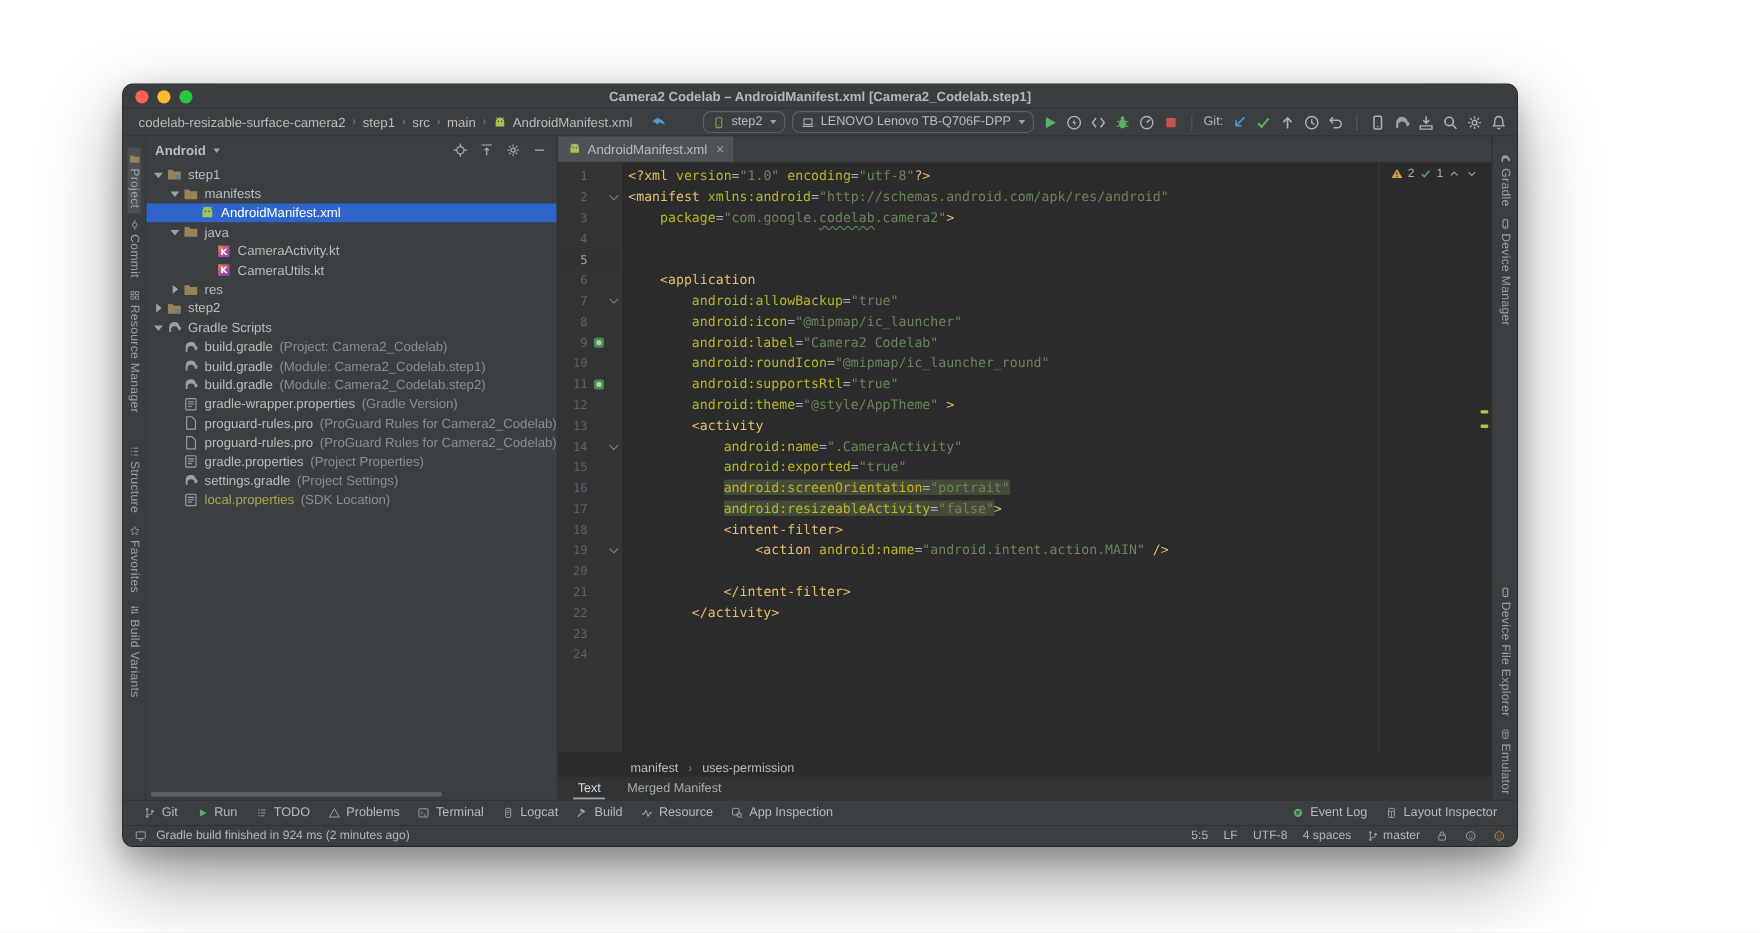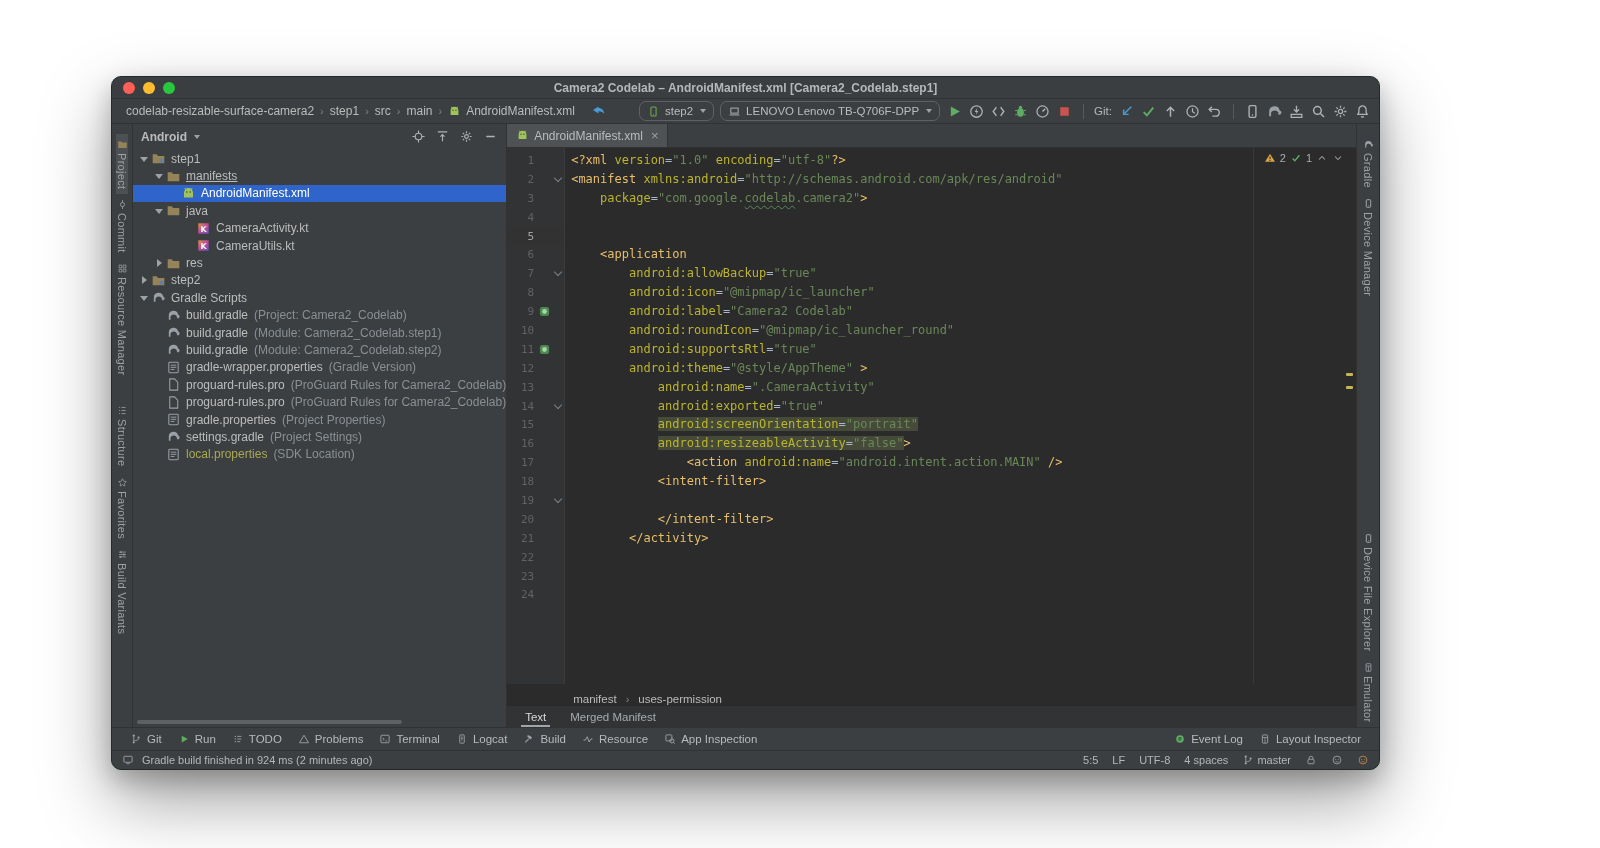--- a/index.html
+++ b/index.html
@@ -365,21 +365,21 @@
           <div class="tree-row" style="padding-left: 4px;">
             <span class="chev down"></span>
             <span class="ticon">
               <svg viewBox="0 0 16 16">
                 <path d="M1.8 3.5h4.4l1.2 1.7h6.8V13H1.8z" fill="#95835a"></path>
                 <rect x="9.2" y="8.6" width="4" height="3.6" fill="#5d7fa8"></rect>
               </svg>
             </span>
             <span class="tlabel">step1</span>
           </div>
-          <div class="tree-row" style="padding-left: 19px; text-decoration: underline;">
+          <div class="tree-row" style="padding-left: 19px;">
             <span class="chev down"></span>
             <span class="ticon">
               <svg viewBox="0 0 16 16">
                 <path d="M1.8 3.5h4.4l1.2 1.7h6.8V13H1.8z" fill="#95835a"></path>
               </svg>
             </span>
             <span class="tlabel">manifests</span>
           </div>
           <div class="tree-row sel" style="padding-left: 34px;">
             <span class="chev "></span>
@@ -724,26 +724,27 @@
             <div class="cline"><span class="s-pln">    </span><span class="s-attr">package</span><span class="s-pln">=</span><span class="s-val">"com.google.</span><span class="s-val s-spell">codelab</span><span class="s-val">.camera2"</span><span class="s-tag">&gt;</span></div>
             <div class="cline"></div>
             <div class="cline"></div>
             <div class="cline"><span class="s-pln">    </span><span class="s-tag">&lt;application</span></div>
             <div class="cline"><span class="s-pln">        </span><span class="s-attr">android:allowBackup</span><span class="s-pln">=</span><span class="s-val">"true"</span></div>
             <div class="cline"><span class="s-pln">        </span><span class="s-attr">android:icon</span><span class="s-pln">=</span><span class="s-val">"@mipmap/ic_launcher"</span></div>
             <div class="cline"><span class="s-pln">        </span><span class="s-attr">android:label</span><span class="s-pln">=</span><span class="s-val">"Camera2 Codelab"</span></div>
             <div class="cline"><span class="s-pln">        </span><span class="s-attr">android:roundIcon</span><span class="s-pln">=</span><span class="s-val">"@mipmap/ic_launcher_round"</span></div>
             <div class="cline"><span class="s-pln">        </span><span class="s-attr">android:supportsRtl</span><span class="s-pln">=</span><span class="s-val">"true"</span></div>
             <div class="cline"><span class="s-pln">        </span><span class="s-attr">android:theme</span><span class="s-pln">=</span><span class="s-val">"@style/AppTheme"</span><span class="s-pln"> </span><span class="s-tag">&gt;</span></div>
+            <div class="cline"><span class="s-pln">        </span><span class="s-tag">&lt;activity</span></div>
             <div class="cline"><span class="s-pln">            </span><span class="s-attr">android:name</span><span class="s-pln">=</span><span class="s-val">".CameraActivity"</span></div>
             <div class="cline"><span class="s-pln">            </span><span class="s-attr">android:exported</span><span class="s-pln">=</span><span class="s-val">"true"</span></div>
             <div class="cline"><span class="s-pln">            </span><span class="s-attr s-hl-line">android:screenOrientation</span><span class="s-pln s-hl-line">=</span><span class="s-val s-hl-line">"portrait"</span></div>
             <div class="cline"><span class="s-pln">            </span><span class="s-attr s-hl-line">android:resizeableActivity</span><span class="s-pln s-hl-line">=</span><span class="s-val s-hl-line">"false"</span><span class="s-tag">&gt;</span></div>
+            <div class="cline"><span class="s-pln">            </span><span class="s-tag">&lt;intent-filter&gt;</span></div>
             <div class="cline"><span class="s-pln">                </span><span class="s-tag">&lt;action </span><span class="s-attr">android:name</span><span class="s-pln">=</span><span class="s-val">"android.intent.action.MAIN"</span><span class="s-pln"> </span><span class="s-tag">/&gt;</span></div>
-            <div class="cline"><span class="s-pln">            </span><span class="s-tag">&lt;intent-filter&gt;</span></div>
             <div class="cline"></div>
             <div class="cline"><span class="s-pln">            </span><span class="s-tag">&lt;/intent-filter&gt;</span></div>
             <div class="cline"><span class="s-pln">        </span><span class="s-tag">&lt;/activity&gt;</span></div>
           </div>
         <div class="inspect">
           <span class="icon12">
               <svg viewBox="0 0 16 16">
                 <path d="M8 2.2L14.6 13H1.4z" fill="#d9a343"></path>
                 <rect x="7.3" y="6" width="1.4" height="3.6" fill="#2b2b2b"></rect>
                 <rect x="7.3" y="10.6" width="1.4" height="1.4" fill="#2b2b2b"></rect>

